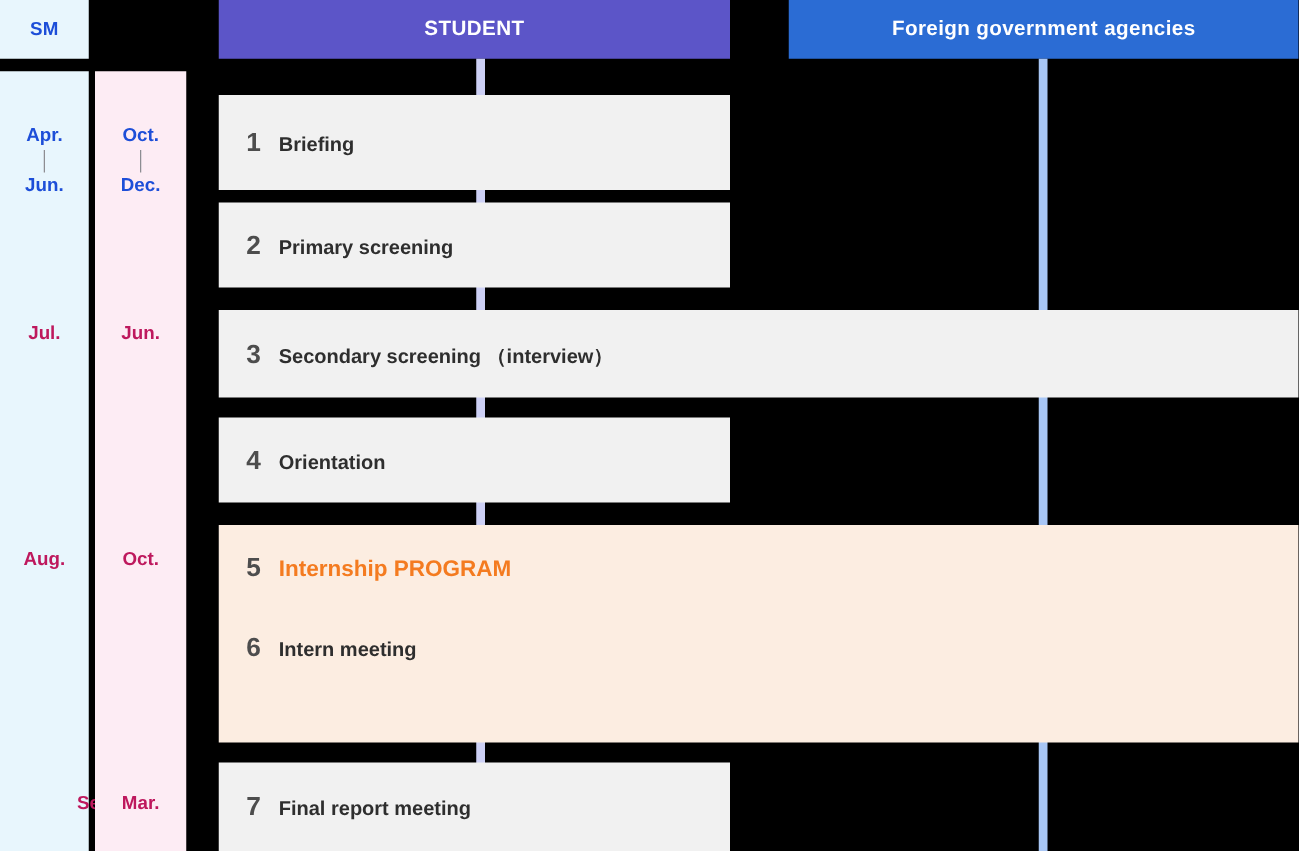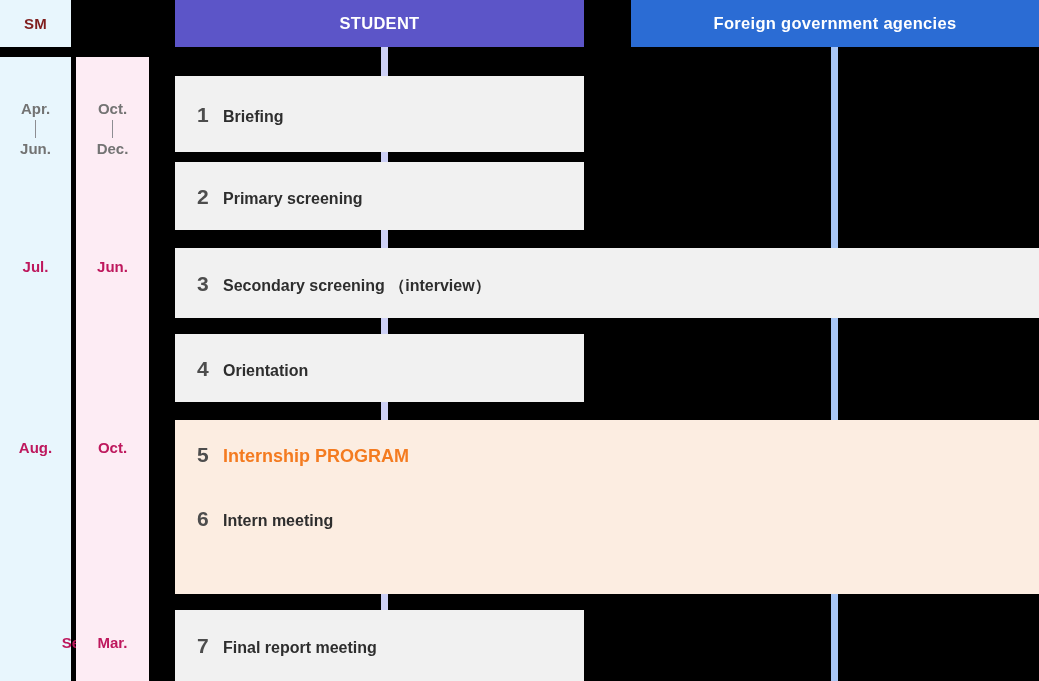--- a/index.html
+++ b/index.html
@@ -31,21 +31,21 @@
     position: absolute;
     left: 0;
     top: 0;
     width: 100%;
     height: 47px;
     display: flex;
     align-items: center;
     justify-content: center;
     font-size: 15px;
     font-weight: 700;
-    color: #7f1d1d;
+    color: #1d4ed8;
     letter-spacing: 0.2px;
   }
   .month-col-body {
     position: absolute;
     left: 0;
     top: 57px;
     width: 100%;
     height: 624px;
   }
   #col-sm .month-col-header,
@@ -64,21 +64,21 @@
     font-size: 15px;
     font-weight: 700;
     color: #be185d;
     line-height: 1.0;
   }
   .month-range {
     position: absolute;
     left: 0;
     width: 100%;
     text-align: center;
-    color: #737373;
+    color: #1d4ed8;
   }
   .month-range .m-top,
   .month-range .m-bot {
     display: block;
     font-size: 15px;
     font-weight: 700;
     line-height: 20px;
   }
   .month-range .m-dash {
     display: block;

